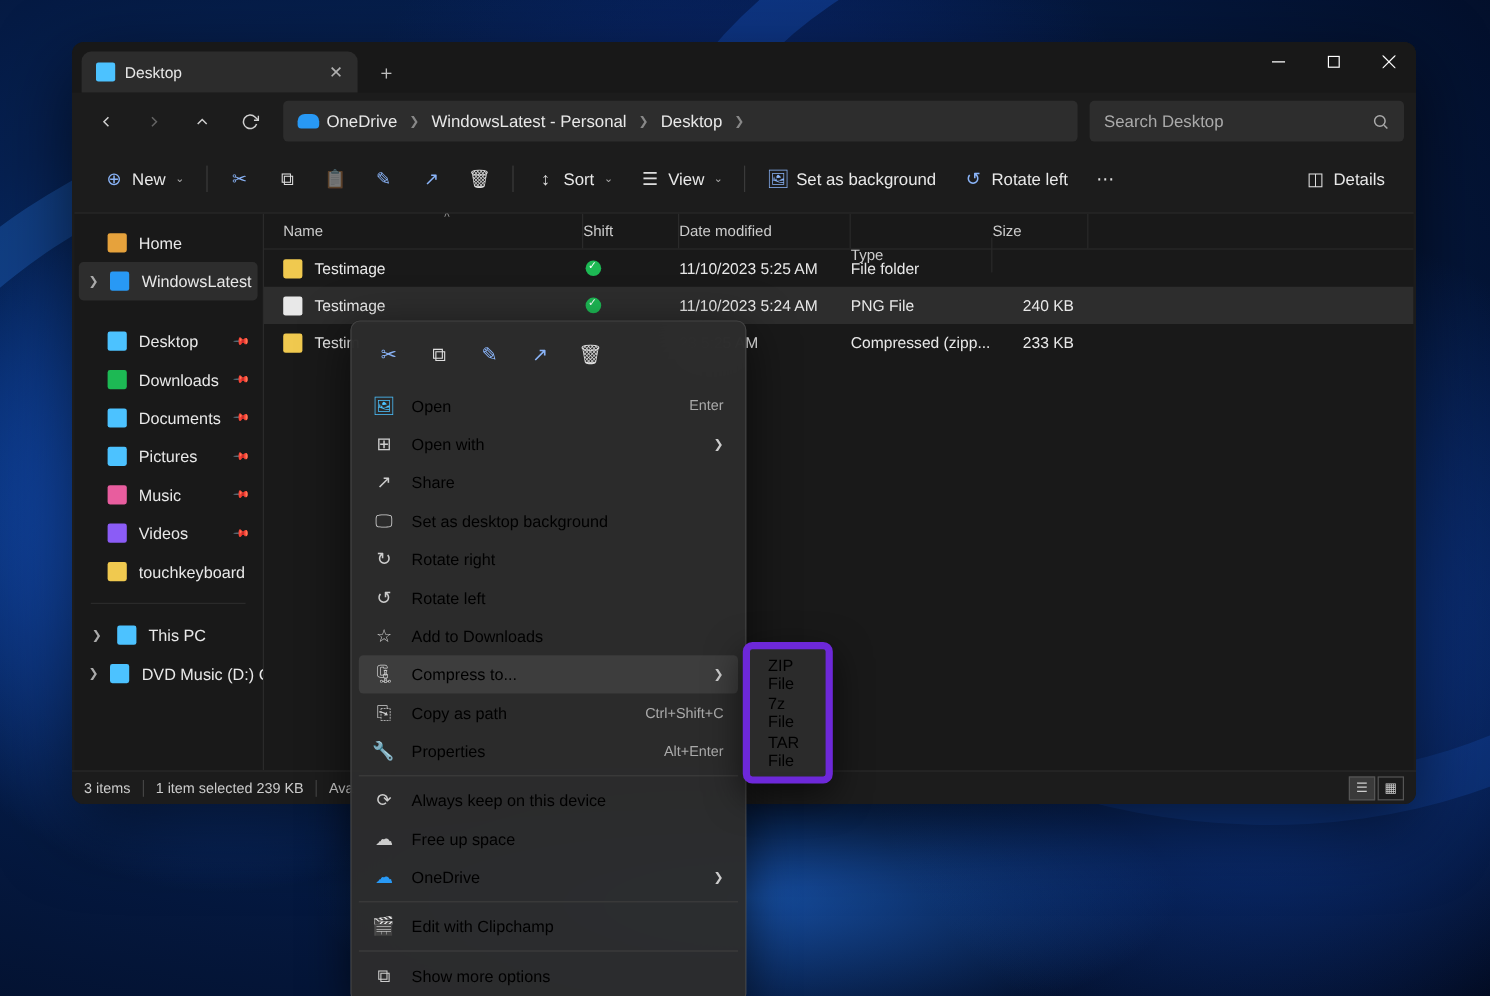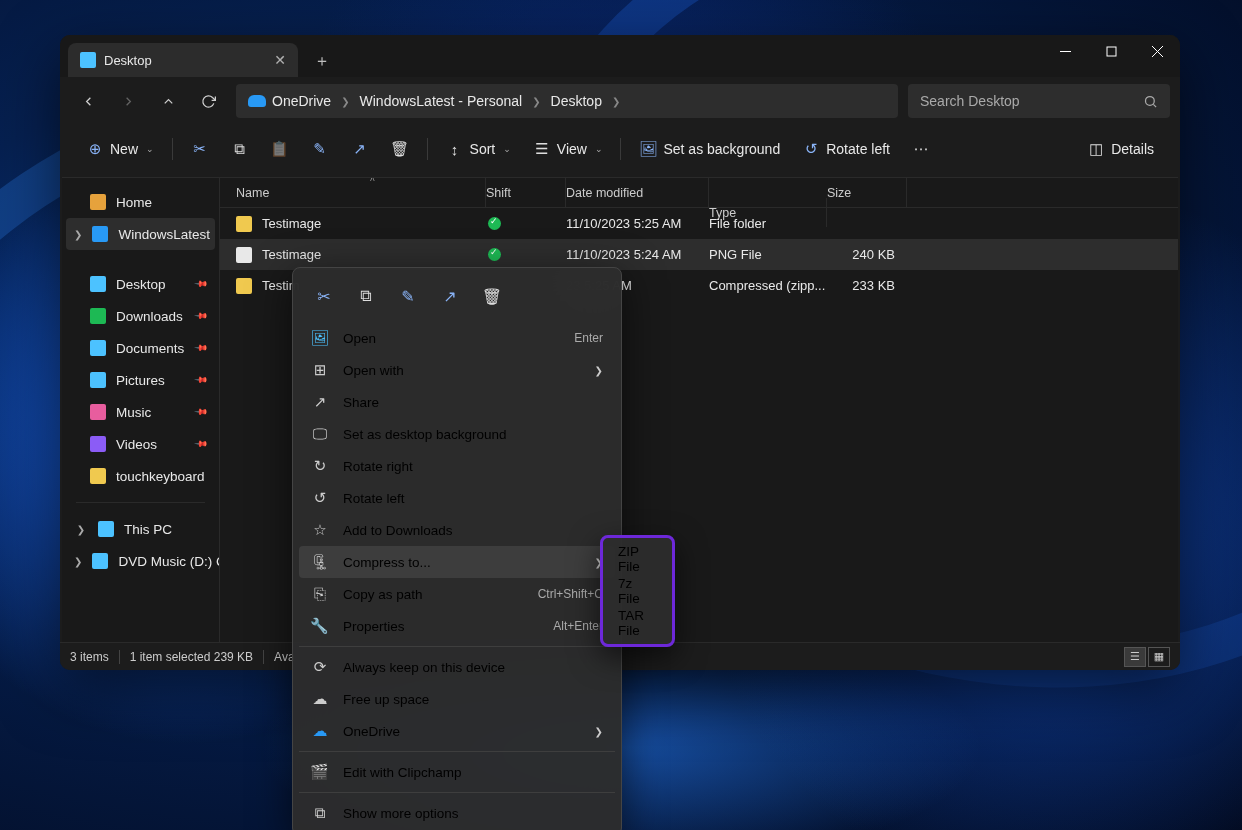--- a/index.html
+++ b/index.html
@@ -283,25 +283,25 @@
 }
 .ctx-item:hover, .ctx-item.hover { background: #3d3d3d; }
 .ctx-icon { width: 18px; display: flex; justify-content: center; font-size: 15px; }
 .ctx-label { flex: 1; }
 .ctx-hint { font-size: 12px; color: #aaa; }
 .ctx-arrow { font-size: 10px; color: #ccc; }
 
 
 .submenu {
   position: absolute;
-  left: 600px;
+  left: 619px;
   top: 535px;
   width: 75px;
   background: rgba(44,44,44,0.97);
-  border: 3px solid #6d28d9;
+  border: 6px solid #6d28d9;
   border-radius: 8px;
   padding: 5px;
   box-shadow: 0 10px 30px rgba(0,0,0,0.6);
 }
 .sub-item {
   height: 32px; display: flex; align-items: center; padding: 0 10px;
   font-size: 13.5px; border-radius: 4px; cursor: pointer;
 }
 
 svg { display: block; }

